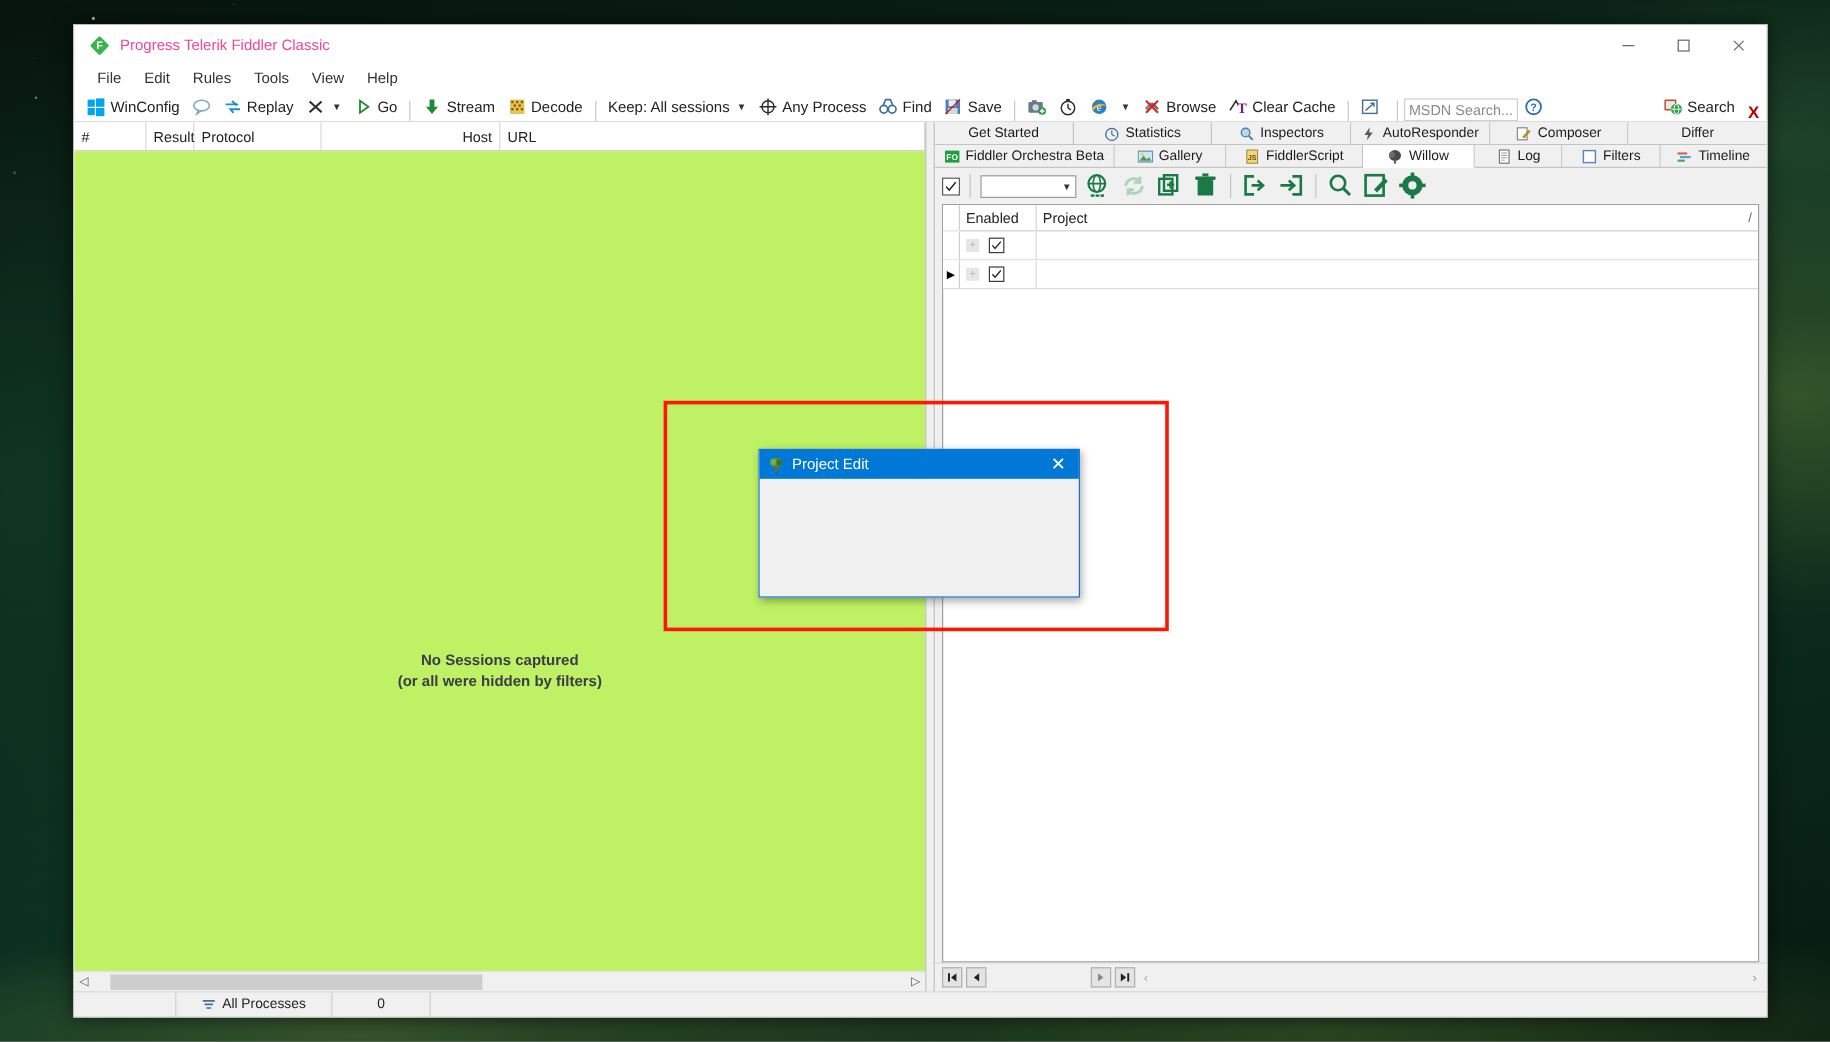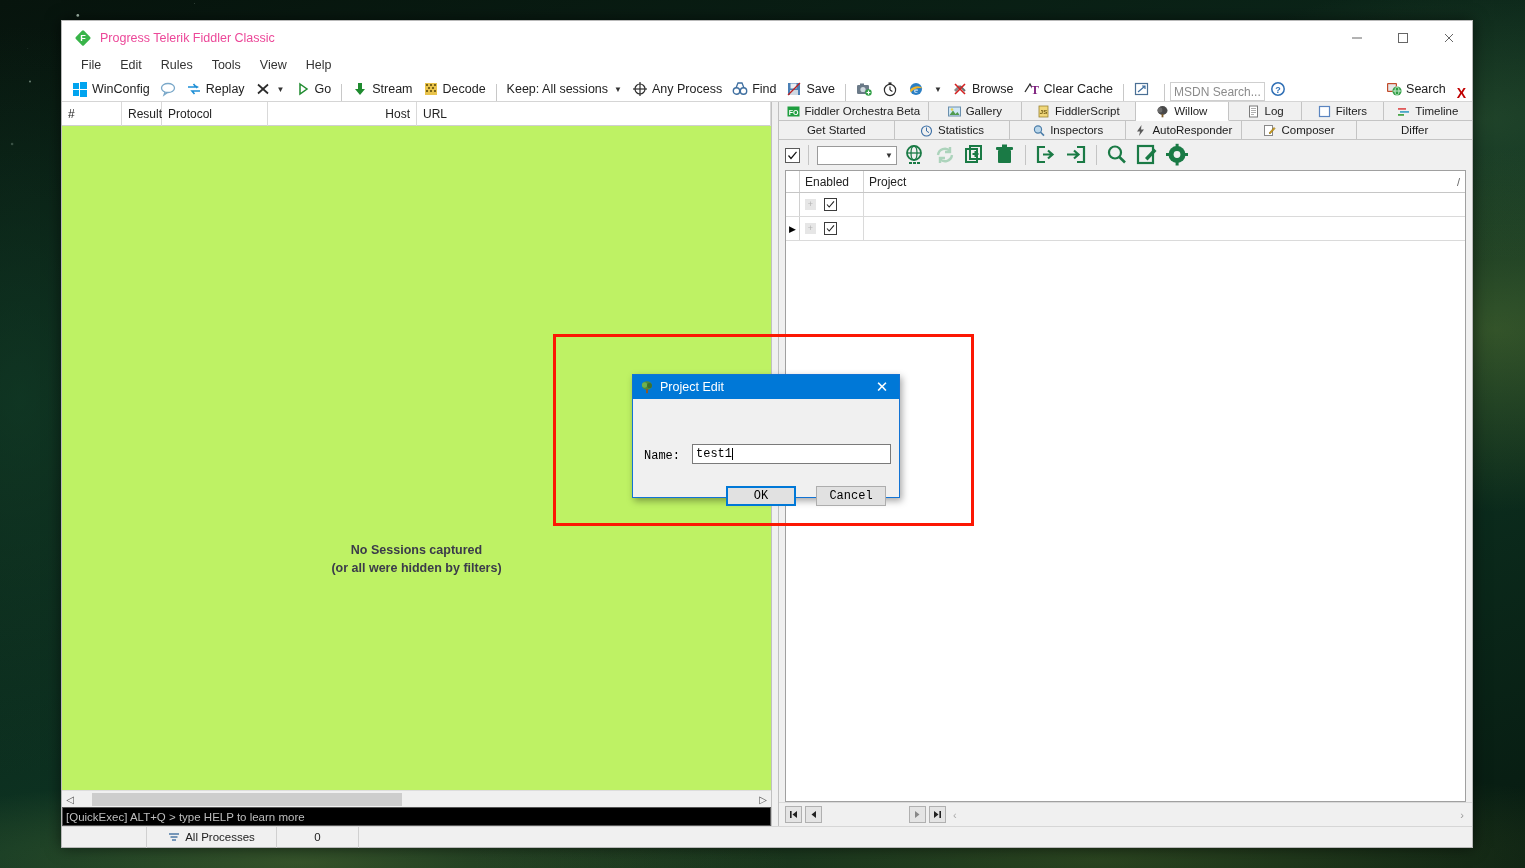--- a/index.html
+++ b/index.html
@@ -834,26 +834,61 @@
           <div>(or all were hidden by filters)</div>
         </div>
       </div>
       <div class="hscroll">
         <div class="hs-arrow">◁</div>
         <div class="hs-track">
             <div class="hs-thumb"></div>
           </div>
         <div class="hs-arrow">▷</div>
       </div>
-      <div class="quickexec">[QuickExec] ALT+Q &gt; type HELP to learn more</div>
     </div>
 
     <div class="splitter"></div>
 
     <div class="rightpane">
+
+      <div class="tabrow">
+        <div class="tab">
+          <span>Get Started</span>
+        </div>
+        <div class="tab">
+          <span class="icn"><svg width="13" height="13">
+                <circle cx="6.5" cy="7" r="5" fill="none" stroke="#3a6ea5" stroke-width="1.1"></circle>
+                <path d="M6.5 7 V3.5 M6.5 7 L9 8.6" stroke="#3a6ea5" stroke-width="1"></path>
+              </svg></span>
+          <span>Statistics</span>
+        </div>
+        <div class="tab">
+          <span class="icn"><svg width="13" height="13">
+                <circle cx="6" cy="5.5" r="3.6" fill="#b9d6ea" stroke="#4a7ca8" stroke-width="1.1"></circle>
+                <line x1="8.6" y1="8.2" x2="12" y2="11.6" stroke="#4a7ca8" stroke-width="1.6"></line>
+              </svg></span>
+          <span>Inspectors</span>
+        </div>
+        <div class="tab">
+          <span class="icn"><svg width="13" height="13">
+                <path d="M7.5 1 L3 7.5 h3 L5 12 L10 5.5 H7 z" fill="#5a5a5a"></path>
+              </svg></span>
+          <span>AutoResponder</span>
+        </div>
+        <div class="tab">
+          <span class="icn"><svg width="13" height="13">
+                <rect x="1.5" y="1.5" width="8" height="10" fill="#fff" stroke="#888" stroke-width="1"></rect>
+                <path d="M6 9 L11 3.5 L12 4.6 L7 10 z" fill="#d4a017" stroke="#8a6a10" stroke-width=".6"></path>
+              </svg></span>
+          <span>Composer</span>
+        </div>
+        <div class="tab" style="border-right:none">
+          <span>Differ</span>
+        </div>
+      </div>
 
       <div class="tabrow">
         <div class="tab" style="flex:1.7">
           <span class="icn"><svg width="13" height="13">
                 <rect x="0.5" y="1.5" width="12" height="10" fill="#1f9e3f"></rect>
                 <text x="6.5" y="9.5" font-size="7" fill="#fff" text-anchor="middle" font-family="Liberation Sans, sans-serif" font-weight="bold">FO</text>
               </svg></span>
           <span>Fiddler Orchestra Beta</span>
         </div>
         <div class="tab">
@@ -897,56 +932,20 @@
               </svg></span>
           <span>Filters</span>
         </div>
         <div class="tab" style="flex:.95; border-right:none">
           <span class="icn"><svg width="13" height="13">
                 <rect x="1" y="3" width="8" height="1.8" fill="#e05a5a"></rect>
                 <rect x="3" y="6" width="9" height="1.8" fill="#4aa8c8"></rect>
                 <rect x="1" y="9" width="6" height="1.8" fill="#4aa84a"></rect>
               </svg></span>
           <span>Timeline</span>
-        </div>
-      </div>
-
-      <div class="tabrow">
-        <div class="tab">
-          <span>Get Started</span>
-        </div>
-        <div class="tab">
-          <span class="icn"><svg width="13" height="13">
-                <circle cx="6.5" cy="7" r="5" fill="none" stroke="#3a6ea5" stroke-width="1.1"></circle>
-                <path d="M6.5 7 V3.5 M6.5 7 L9 8.6" stroke="#3a6ea5" stroke-width="1"></path>
-              </svg></span>
-          <span>Statistics</span>
-        </div>
-        <div class="tab">
-          <span class="icn"><svg width="13" height="13">
-                <circle cx="6" cy="5.5" r="3.6" fill="#b9d6ea" stroke="#4a7ca8" stroke-width="1.1"></circle>
-                <line x1="8.6" y1="8.2" x2="12" y2="11.6" stroke="#4a7ca8" stroke-width="1.6"></line>
-              </svg></span>
-          <span>Inspectors</span>
-        </div>
-        <div class="tab">
-          <span class="icn"><svg width="13" height="13">
-                <path d="M7.5 1 L3 7.5 h3 L5 12 L10 5.5 H7 z" fill="#5a5a5a"></path>
-              </svg></span>
-          <span>AutoResponder</span>
-        </div>
-        <div class="tab">
-          <span class="icn"><svg width="13" height="13">
-                <rect x="1.5" y="1.5" width="8" height="10" fill="#fff" stroke="#888" stroke-width="1"></rect>
-                <path d="M6 9 L11 3.5 L12 4.6 L7 10 z" fill="#d4a017" stroke="#8a6a10" stroke-width=".6"></path>
-              </svg></span>
-          <span>Composer</span>
-        </div>
-        <div class="tab" style="border-right:none">
-          <span>Differ</span>
         </div>
       </div>
 
       <div class="wtool">
         <div class="wchk">
           <svg width="11" height="11">
               <path d="M1.5 5.5 L4 8.5 L9.5 1.8" fill="none" stroke="#111" stroke-width="1.2"></path>
             </svg>
         </div>
         <div class="wvsep"></div>
@@ -1127,22 +1126,13 @@
       <svg width="14" height="14">
           <ellipse cx="7" cy="5.5" rx="5" ry="4.3" fill="#4f8a3a"></ellipse>
           <ellipse cx="4.5" cy="5" rx="2.6" ry="2.8" fill="#6fb050"></ellipse>
           <ellipse cx="9.5" cy="5.5" rx="2.4" ry="2.6" fill="#3d7030"></ellipse>
           <rect x="6" y="9" width="2" height="4.2" fill="#8a5a2a"></rect>
         </svg>
     </span>
     <span>Project Edit</span>
     <span class="dlg-x">✕</span>
   </div>
-  <div class="dlg-body">
-    <div class="dlg-label">Name:</div>
-    <div class="dlg-input">
-      <span>test1</span>
-        <span class="caretbar"></span>
-    </div>
-    <div class="dlg-btn ok">OK</div>
-    <div class="dlg-btn cancel">Cancel</div>
-  </div>
 </div>
 
 </body></html>

